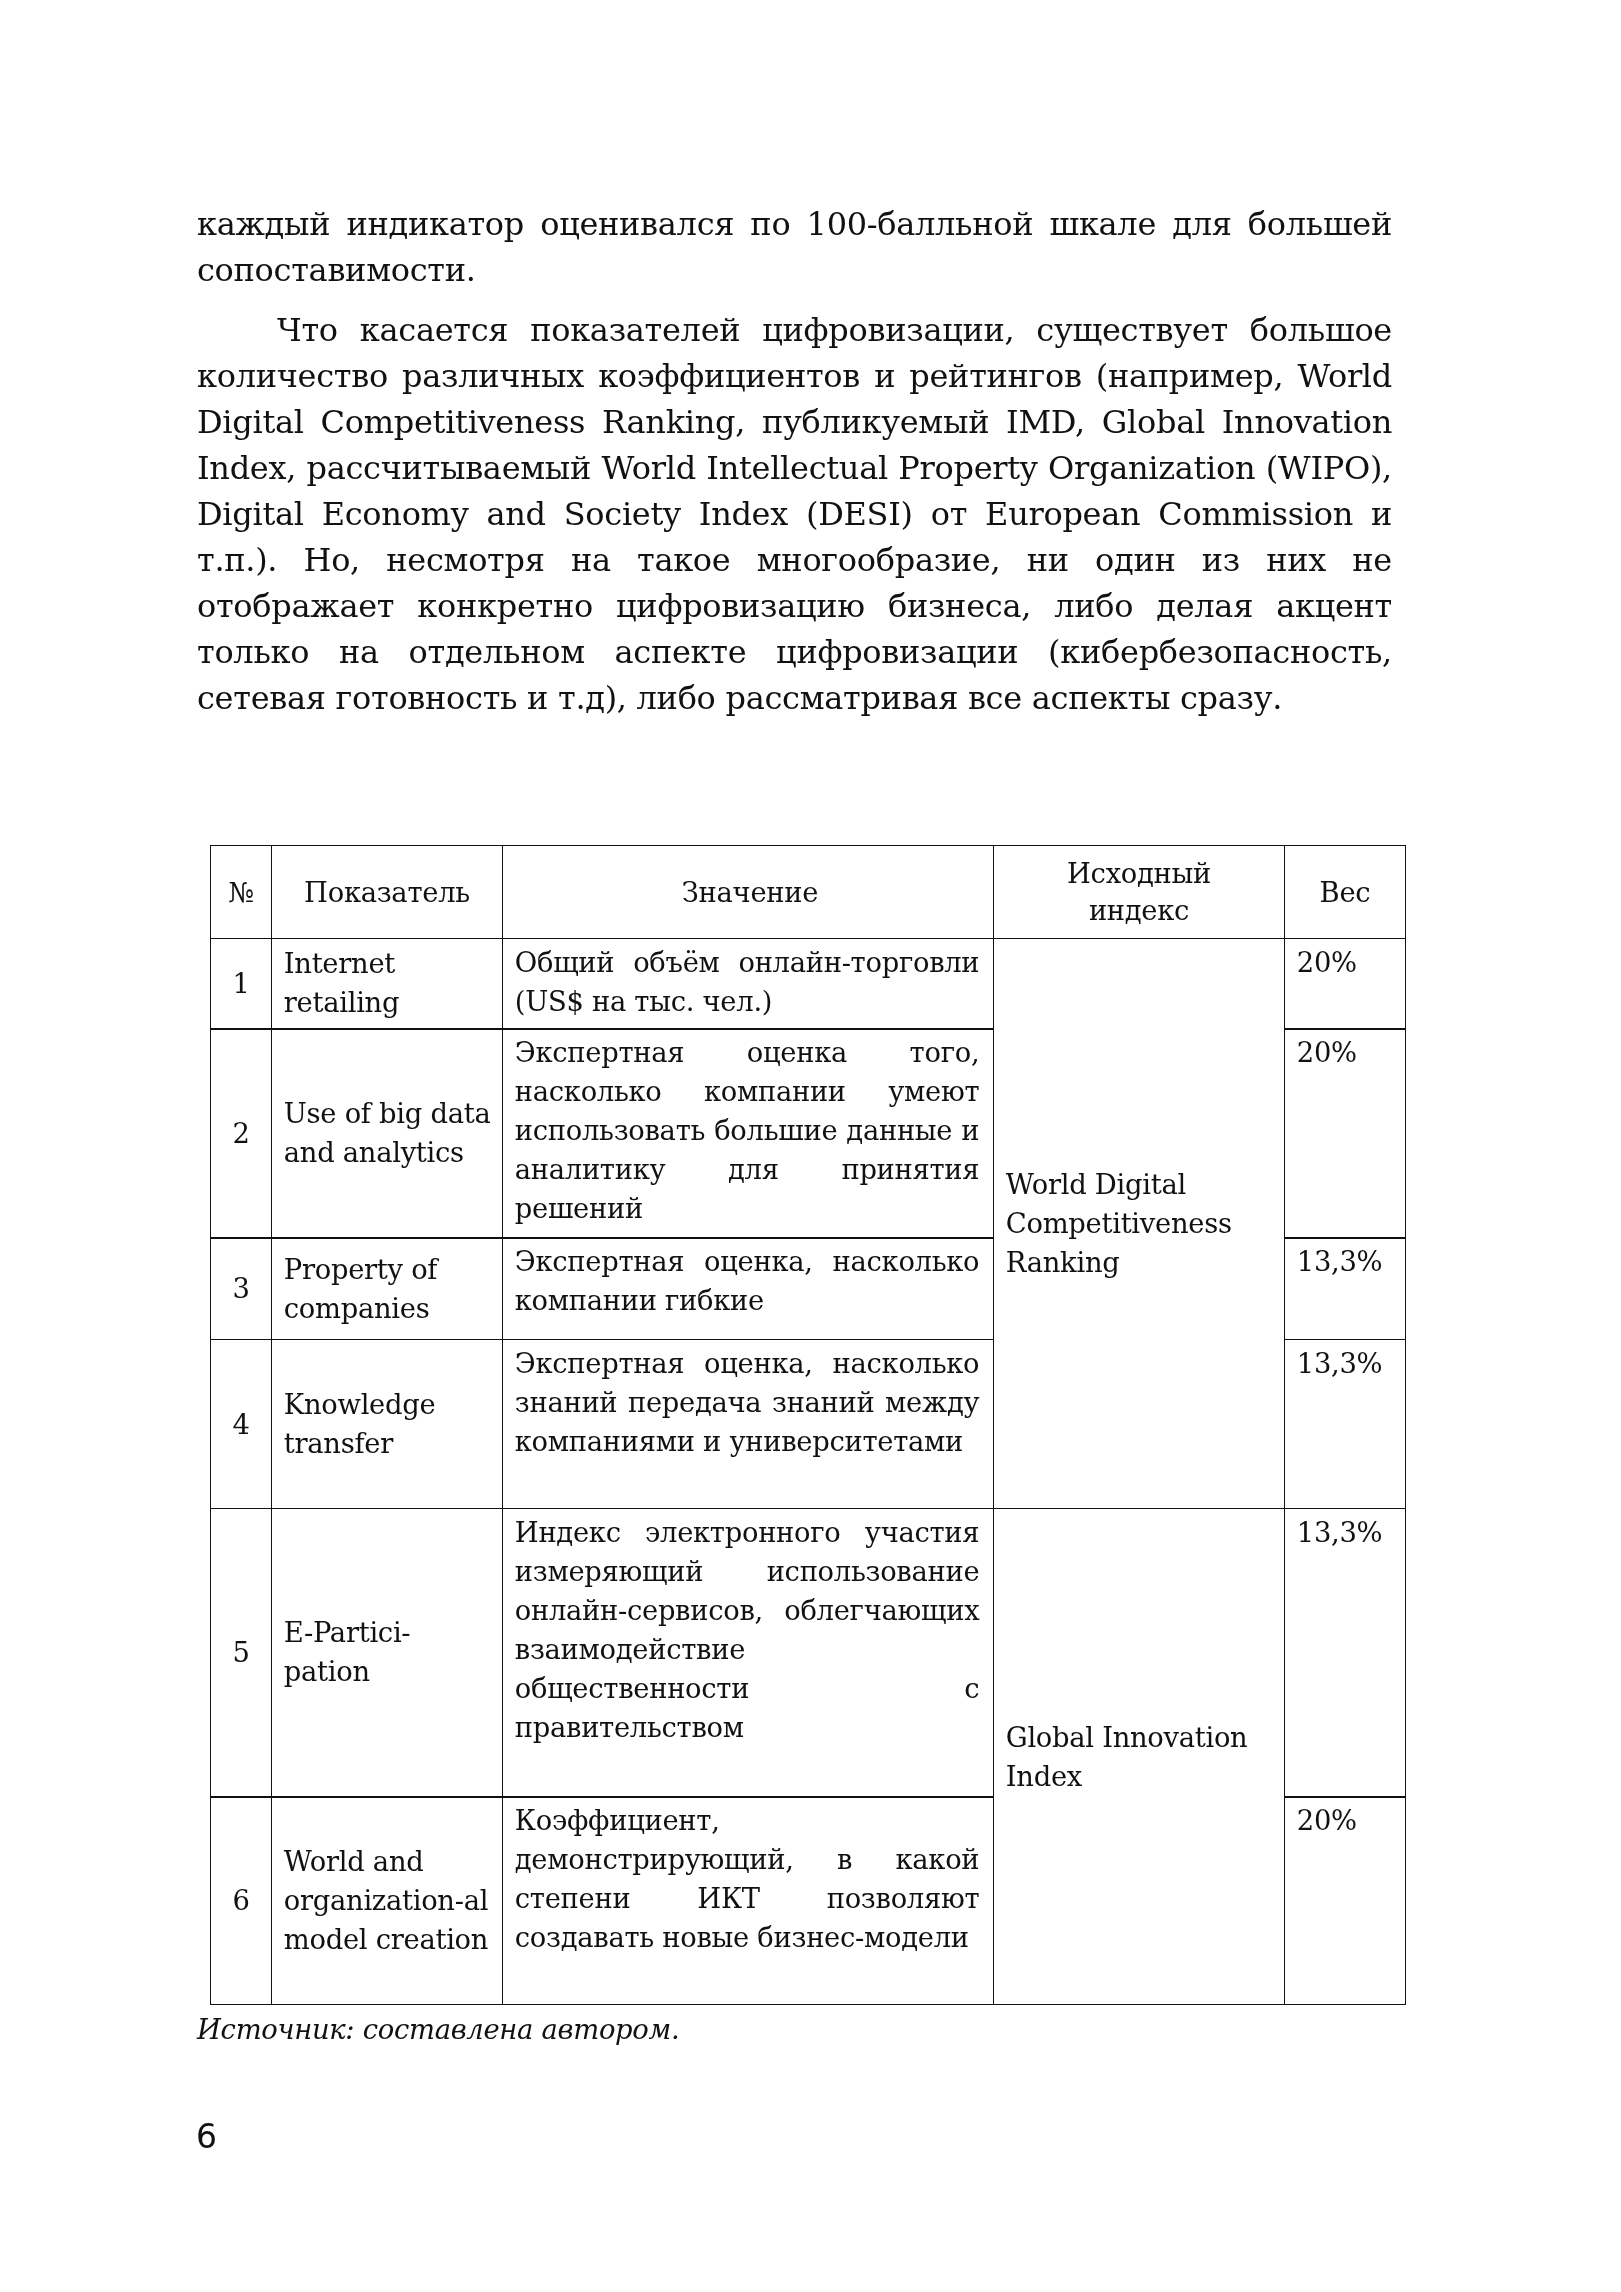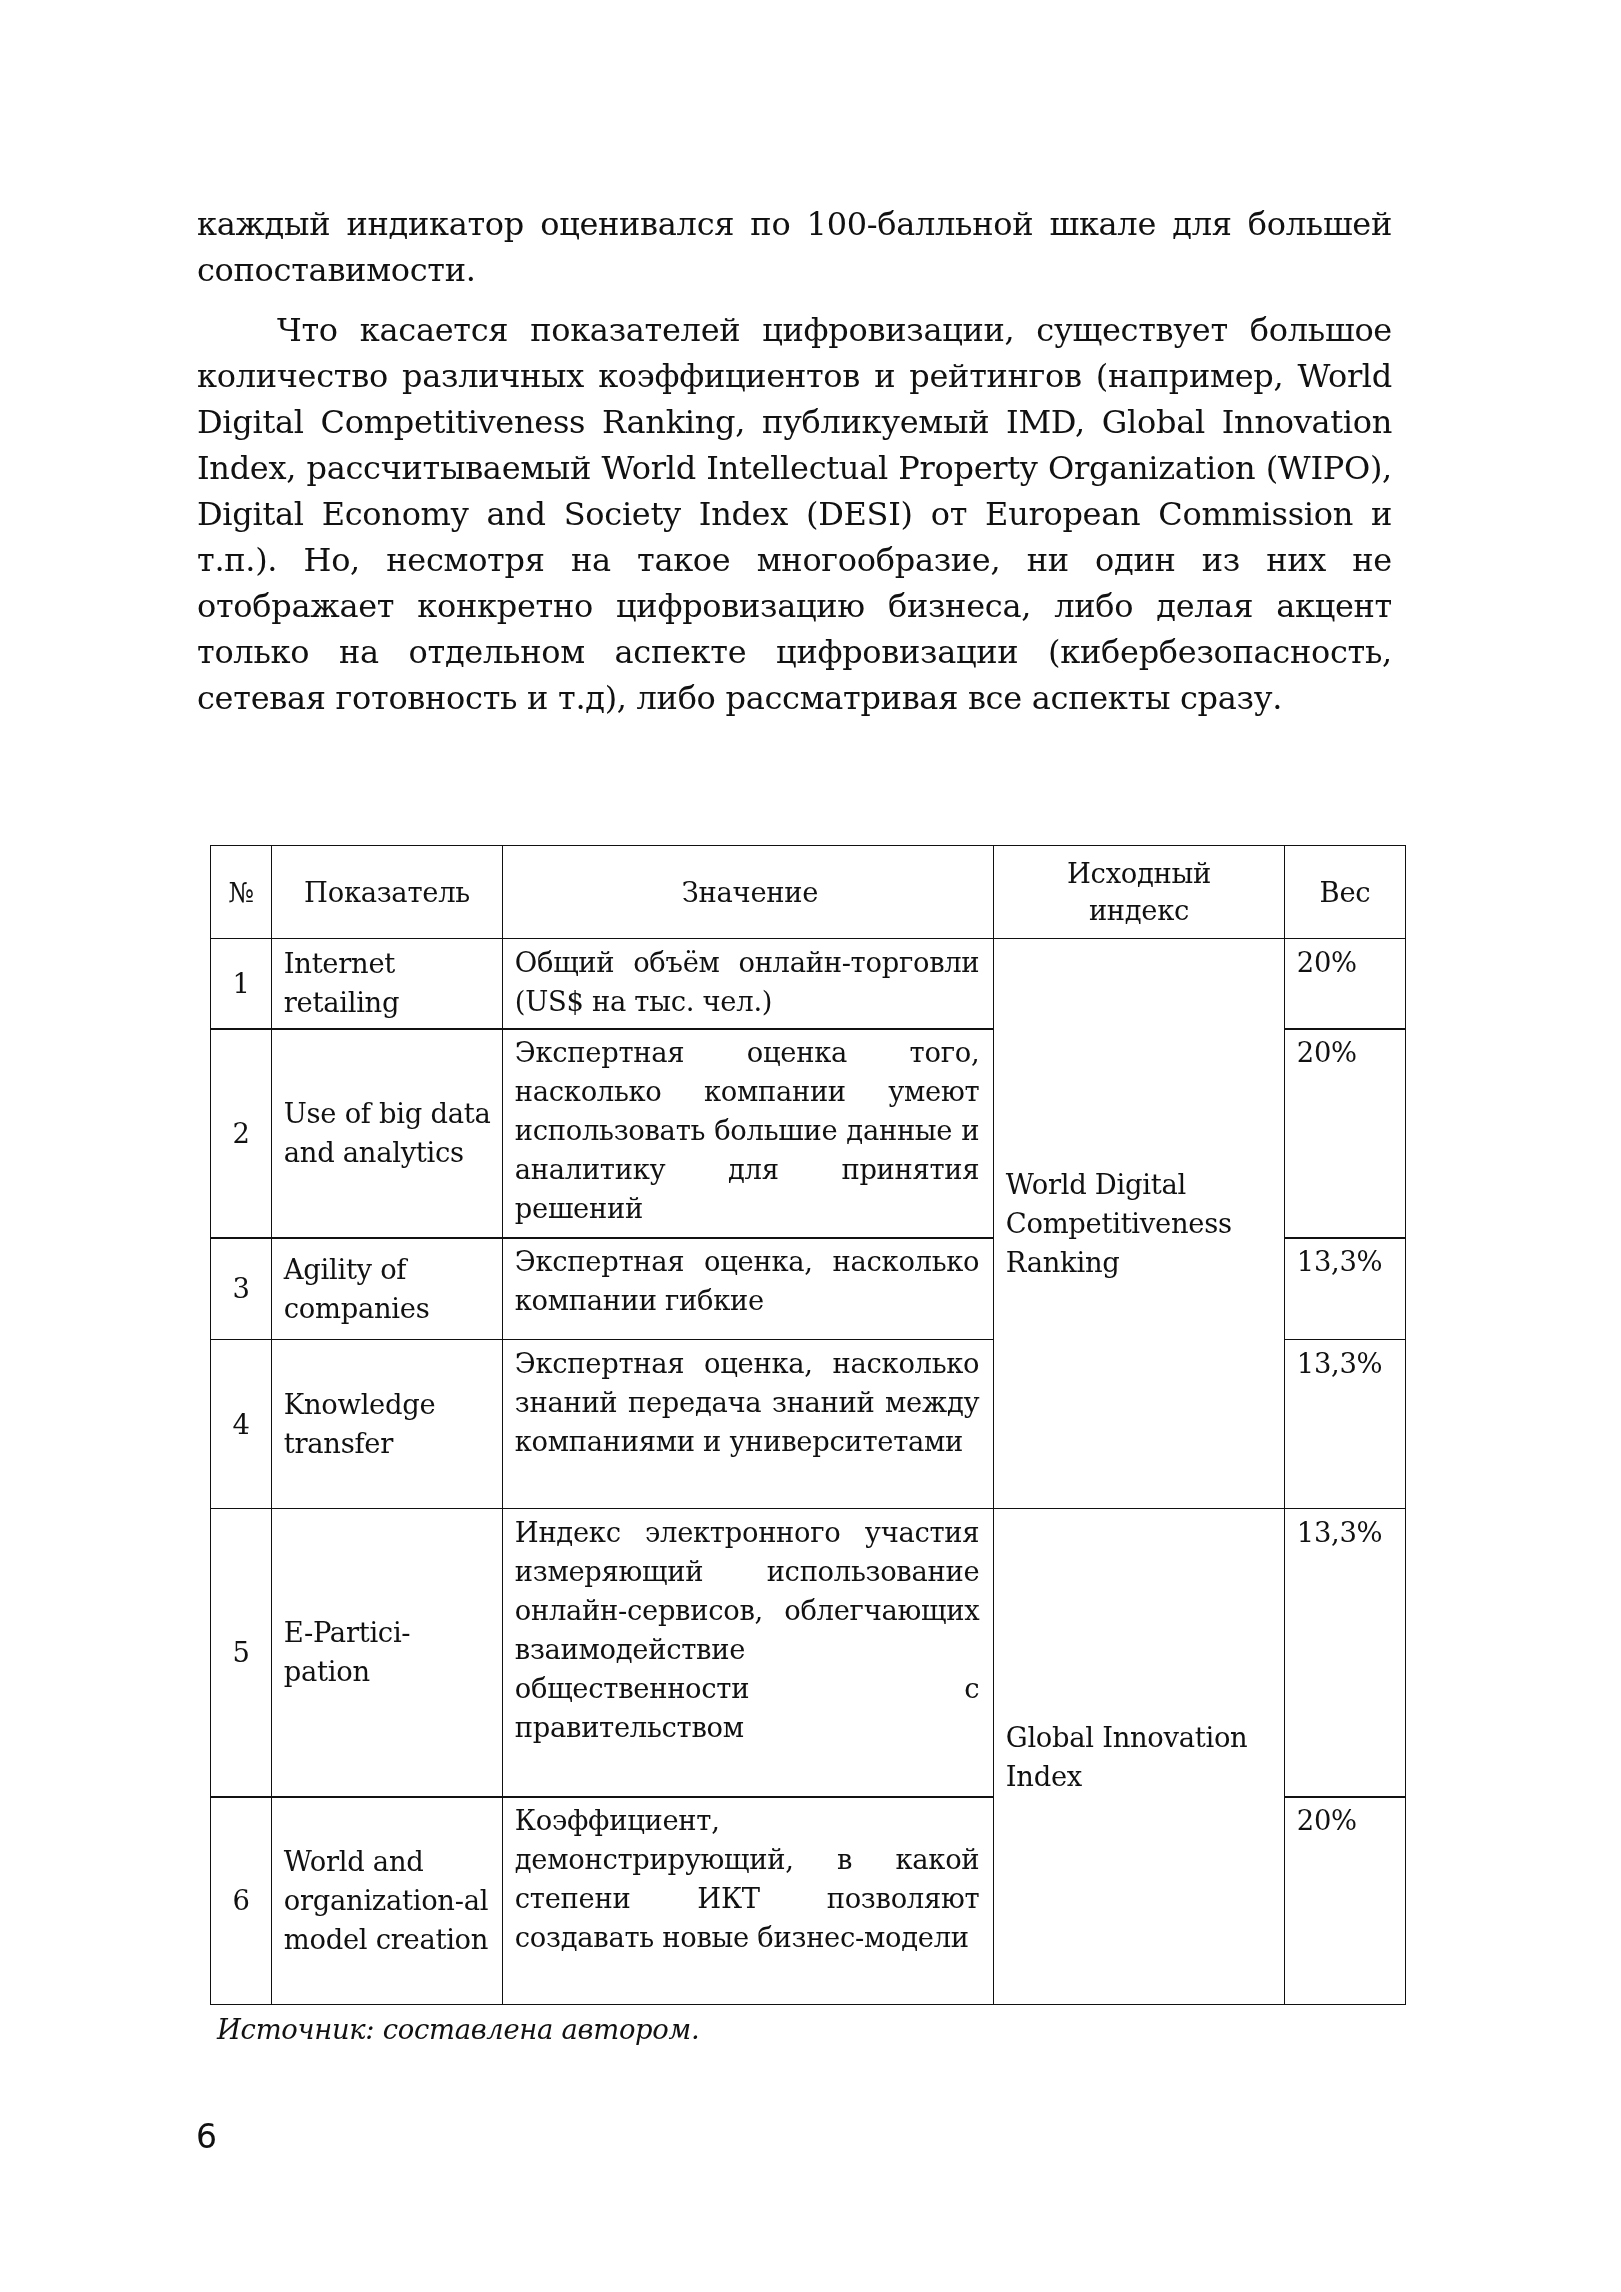--- a/index.html
+++ b/index.html
@@ -26,21 +26,21 @@
   table.t td, table.t th { border: 1.5px solid #111; vertical-align: top; padding: 3.9px 7.8px 3.9px 11.8px; font-weight: normal; }
   table.t th { vertical-align: middle; text-align: center; line-height: 37px; }
   table.t td.num { text-align: center; vertical-align: middle; padding: 0; }
   table.t td.desc { text-align: justify; text-align-last: left; padding-left: 11.8px; padding-right: 13.7px; border-radius: 20px; }
   table.t td.ind { vertical-align: middle; }
   table.t td.src { vertical-align: middle; }
   table.t td.w { padding-left: 11.8px; }
   table.t tr.thick td.desc, table.t tr.thick td.num, table.t tr.thick td.ind, table.t tr.thick td.w { border-top-width: 2.9px; }
   .source {
     position: absolute; left: 197px; top: 2010px;
-    font-family: "DejaVu Serif", serif; font-style: italic; font-size: 27.4px; line-height: 39px; letter-spacing: -0.3px; margin-left: 20px;
+    font-family: "DejaVu Serif", serif; font-style: italic; font-size: 27.4px; line-height: 39px; letter-spacing: -0.3px;
   }
   .pagenum {
     position: absolute; left: 196px; top: 2117px;
     font-family: "DejaVu Sans", sans-serif; font-size: 33px; line-height: 39px;
   }
 </style>
 </head>
 <body>
 
 <div class="page">
@@ -75,21 +75,21 @@
         <td class="w">20%</td>
       </tr>
       <tr class="thick" style="height:209px">
         <td class="num">2</td>
         <td class="ind">Use of big data and analytics</td>
         <td class="desc">Экспертная оценка того, насколько компании умеют использовать большие данные и аналитику для принятия решений</td>
         <td class="w">20%</td>
       </tr>
       <tr class="thick" style="height:102px">
         <td class="num">3</td>
-        <td class="ind">Agility of companies</td>
+        <td class="ind">Property of companies</td>
         <td class="desc">Экспертная оценка, насколько компании гибкие</td>
         <td class="w">13,3%</td>
       </tr>
       <tr style="height:169px">
         <td class="num">4</td>
         <td class="ind">Knowledge transfer</td>
         <td class="desc">Экспертная оценка, насколько знаний передача знаний между компаниями и университетами</td>
         <td class="w">13,3%</td>
       </tr>
       <tr style="height:288px">

